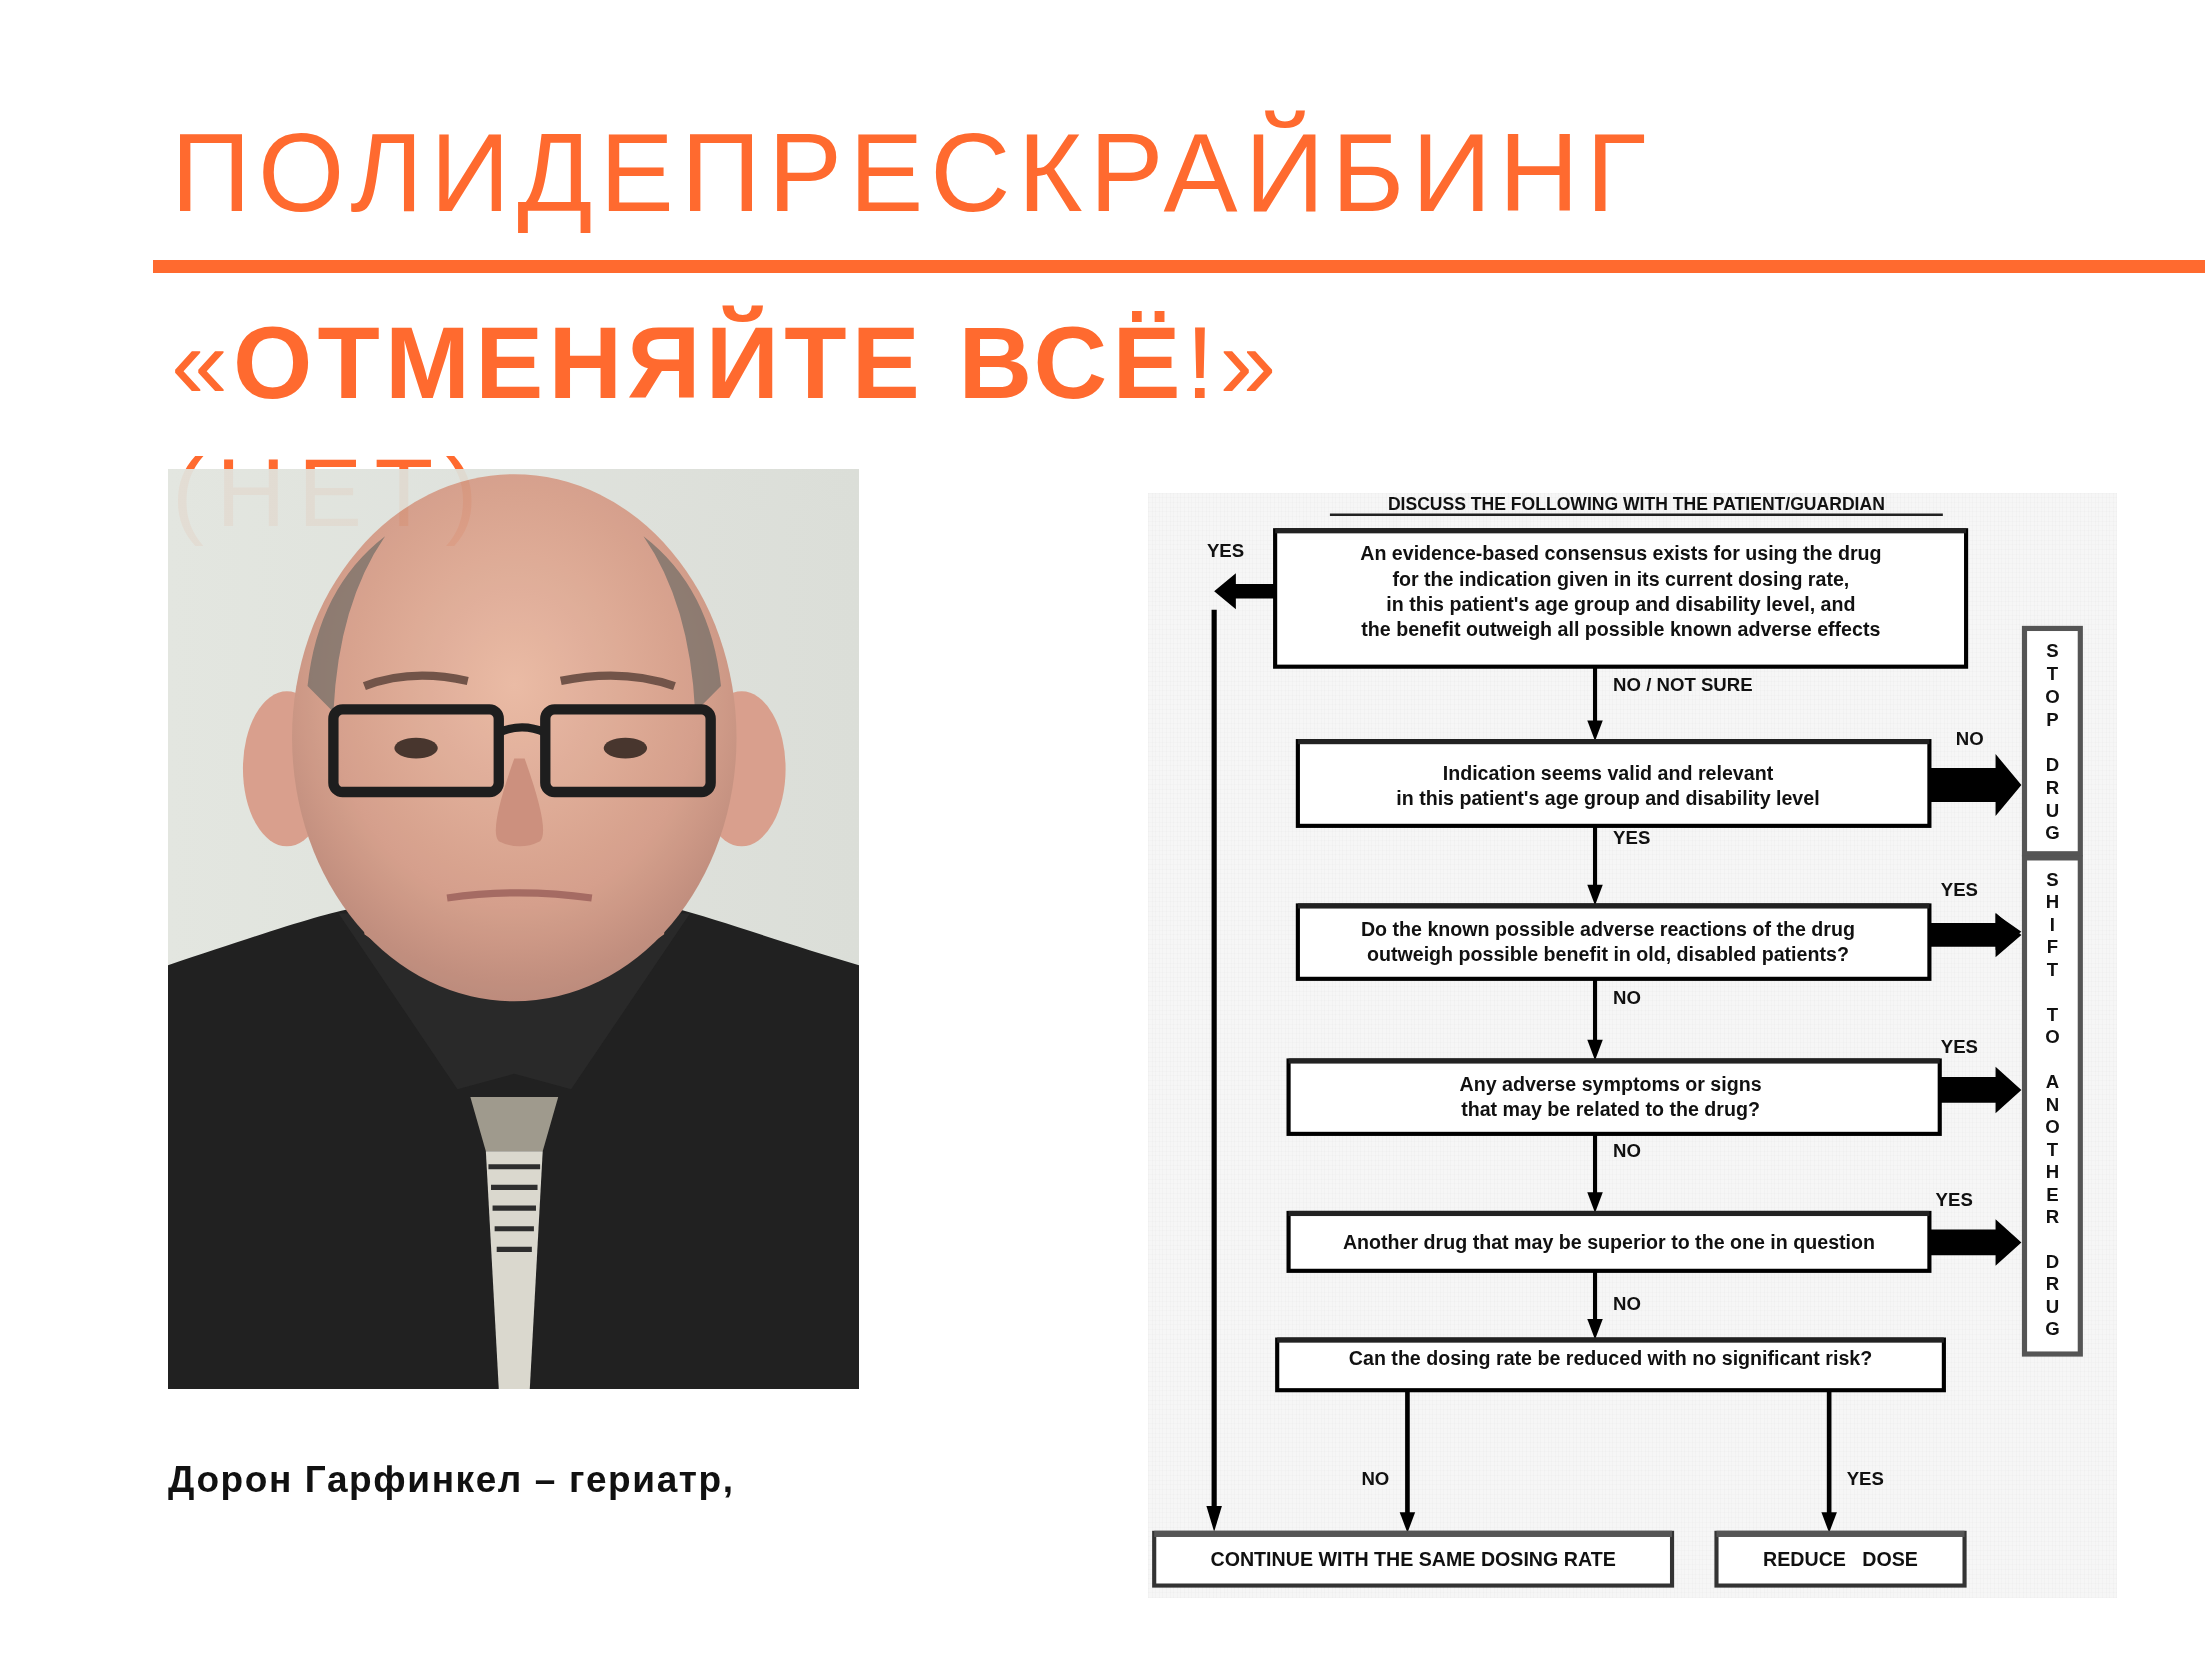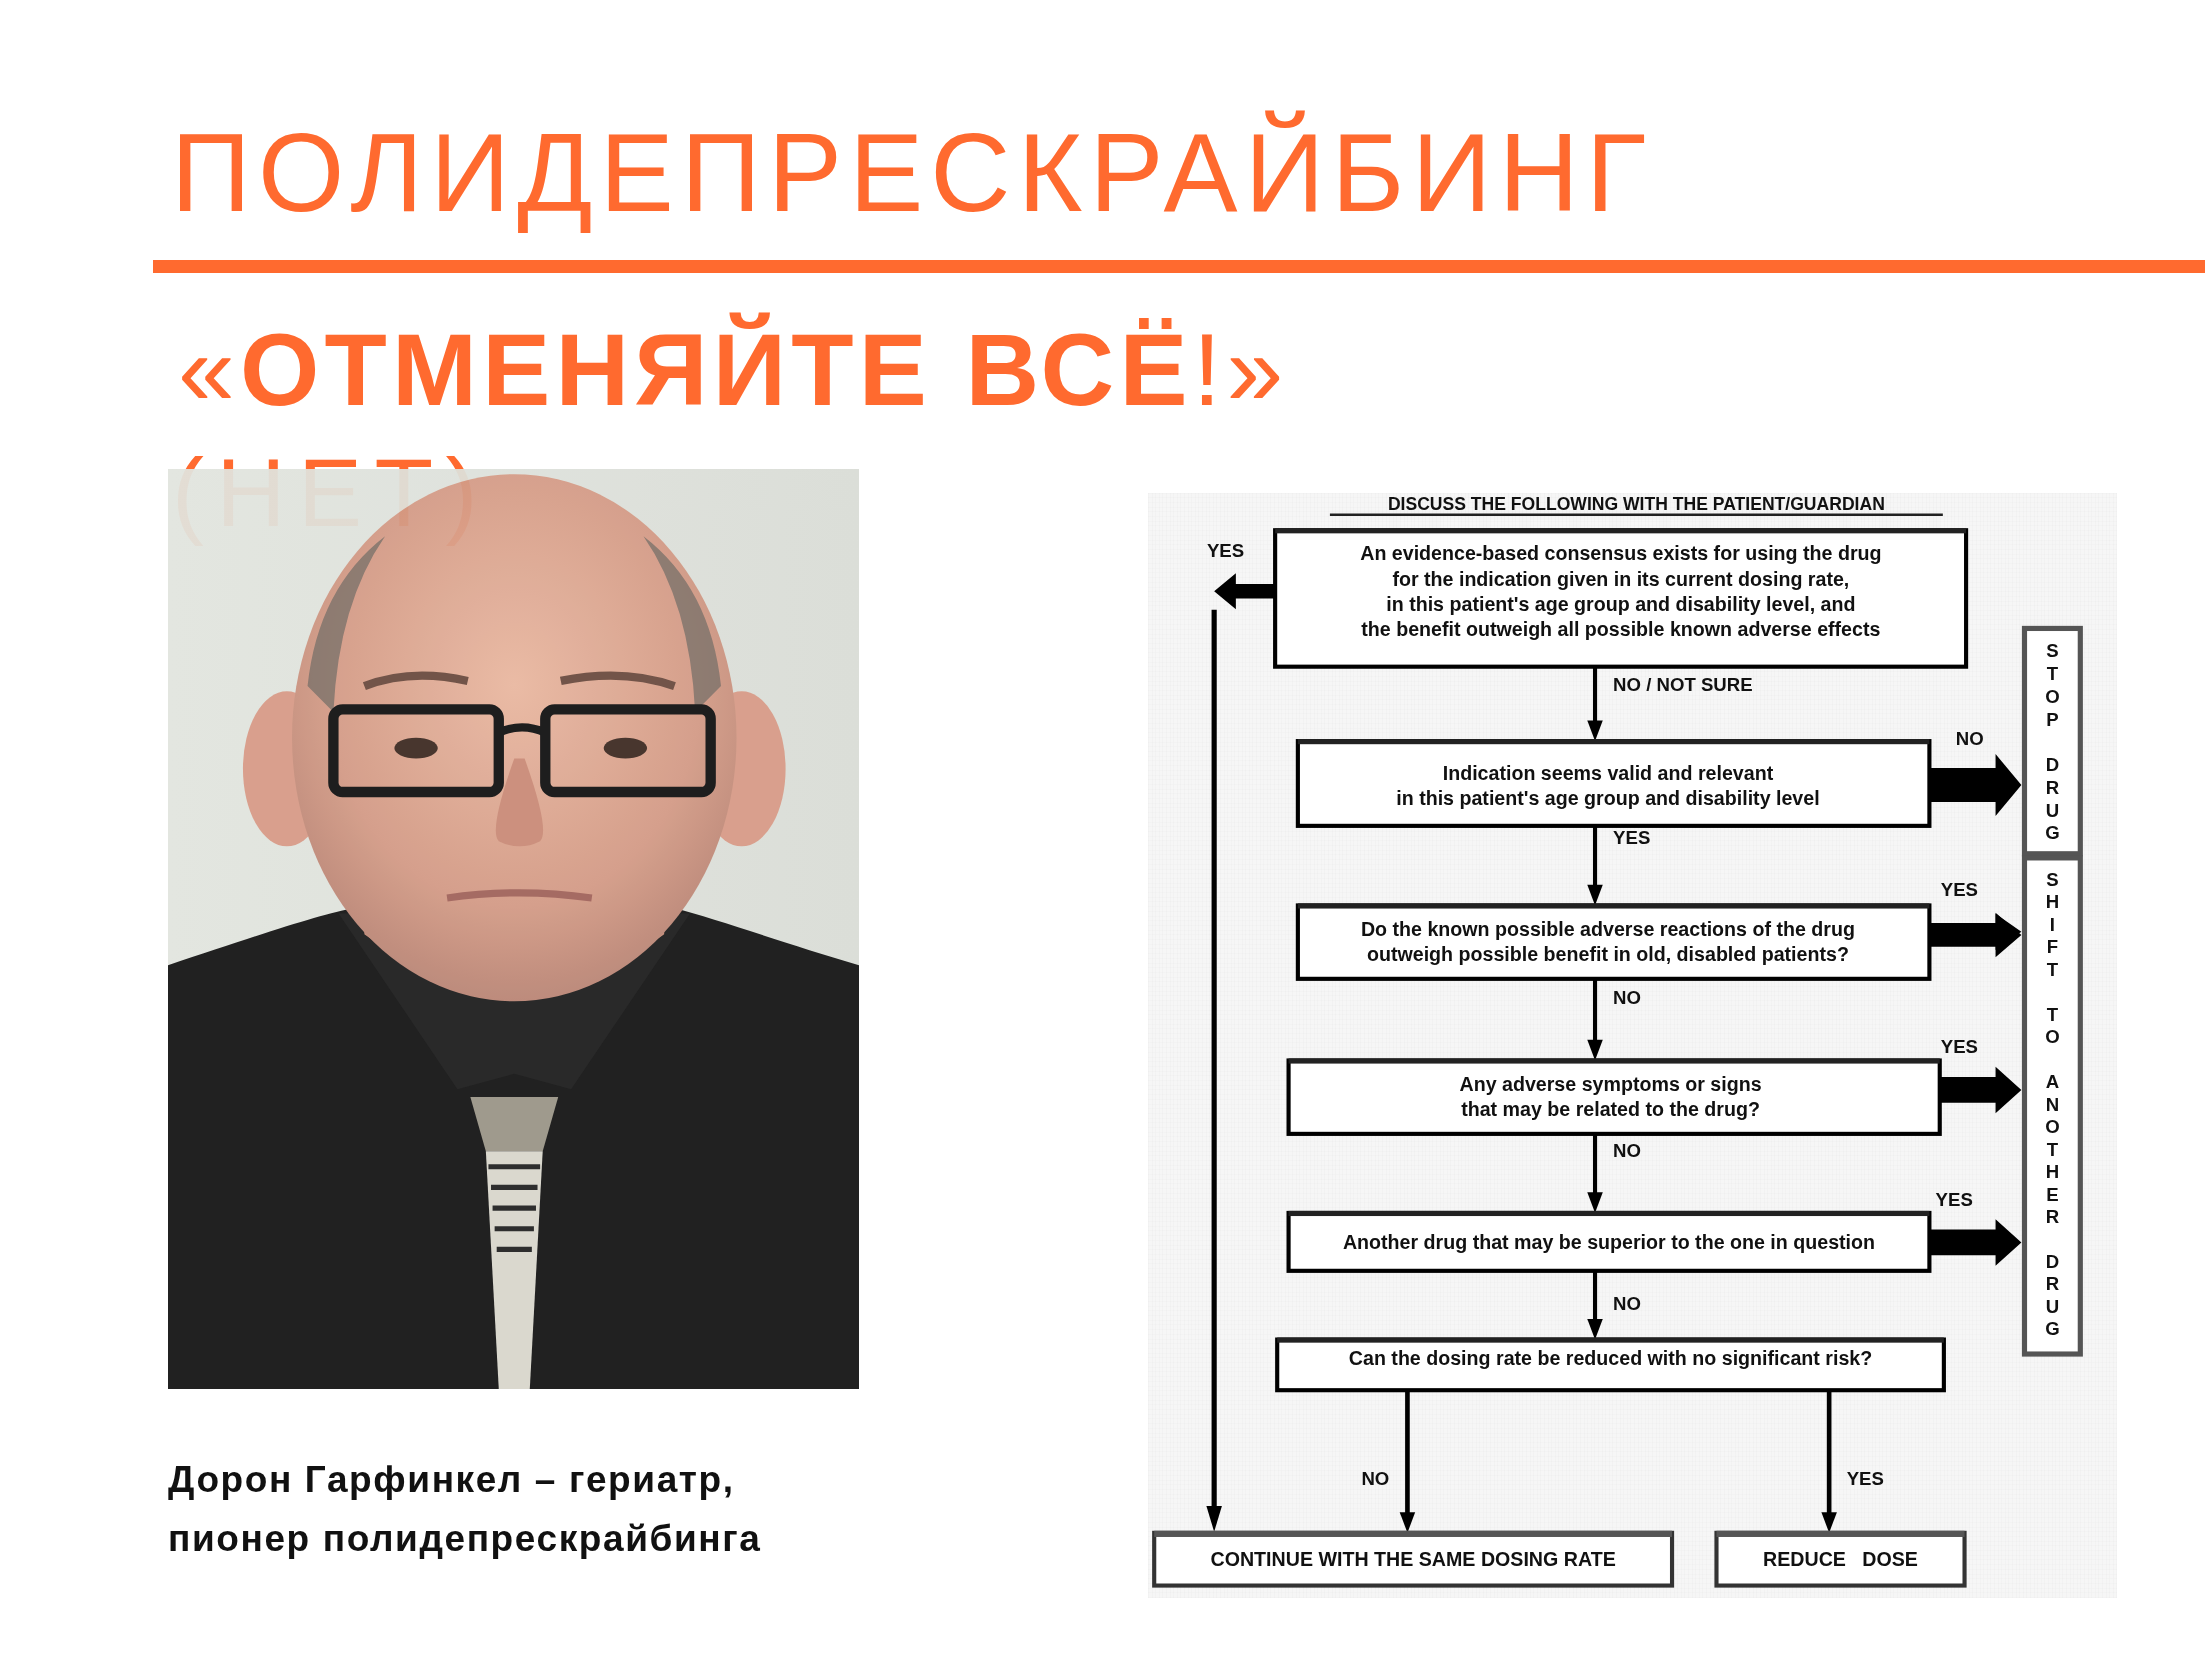--- a/index.html
+++ b/index.html
@@ -1,19 +1,19 @@
 <!DOCTYPE html>
 <html style="font-size:8.3px"><head>
   <meta charset="utf-8">
   <style>
     html, body { margin:0; padding:0; background:#ffffff; }
     body { width:2205px; height:1654px; position:relative; overflow:hidden; font-family:"Liberation Sans", sans-serif; }
     .slide-title { position:absolute; left:171px; top:118px; margin:0; font-family:"Liberation Sans", sans-serif; font-weight:normal; font-size:111px; letter-spacing:7.2px; line-height:1; white-space:nowrap; }
     .title-rule { position:absolute; left:153px; top:260px; width:2052px; height:13.4px; }
-    .subtitle { position:absolute; left:171px; top:312px; margin:7px; font-family:"Liberation Sans", sans-serif; font-weight:bold; font-size:102px; letter-spacing:5.2px; line-height:1; white-space:nowrap; }
+    .subtitle { position:absolute; left:171px; top:312px; margin:0; font-family:"Liberation Sans", sans-serif; font-weight:bold; font-size:102px; letter-spacing:5.2px; line-height:1; white-space:nowrap; }
     .subtitle .thin { font-weight:normal; }
     .no-note { position:absolute; left:172px; top:445px; font-family:"Liberation Sans", sans-serif; font-weight:normal; font-size:96px; letter-spacing:12.4px; line-height:1; white-space:nowrap; }
     .photo { position:absolute; left:168px; top:469px; width:691px; height:920px; overflow:hidden; opacity:0.94; background:#dfe2dc; }
     .caption { position:absolute; left:168px; top:1450px; font-family:Liberation Sans, sans-serif; font-weight:bold; font-size:37px; line-height:59px; color:#111; letter-spacing:1.6px; }
     .flowchart { position:absolute; left:1148px; top:493px; width:969px; height:1105px; background:#f6f6f6;
       background-image: repeating-linear-gradient(90deg, rgba(0,0,0,0.015) 0 1px, transparent 1px 3.6px), repeating-linear-gradient(0deg, rgba(0,0,0,0.012) 0 1px, transparent 1px 4.7px); }
     .fc-svg { position:absolute; left:0; top:0; }
     .fc-text { font-family:"Liberation Sans", sans-serif; font-weight:bold; fill:#111; }
   </style>
 </head>
@@ -78,21 +78,20 @@
     <ellipse cx="885" cy="540" rx="42" ry="20" fill="#3d2a22"></ellipse>
 
     <path d="M670 560 Q 620 700 640 720 Q 680 740 720 720 Q 740 700 690 560" fill="#c98a76"></path>
 
     <path d="M540 830 Q 680 810 820 830" stroke="#a0625a" stroke-width="14" fill="none"></path>
   </svg>
 </div>
 
 <div class="caption">
   <div>Дорон Гарфинкел – гериатр,</div>
-  <div>пионер полидепрескрайбинга</div>
 </div>
 
 <div class="flowchart">
   <svg class="fc-svg" width="969" height="1105" viewBox="0 0 1875 2138">
     <defs>
       <marker id="arrowDown" markerWidth="10" markerHeight="14" refX="5" refY="13" orient="auto" markerUnits="userSpaceOnUse" viewBox="0 0 10 14">
         <path d="M0 0 L5 14 L10 0 Z" fill="#000"></path>
       </marker>
     </defs>
 

